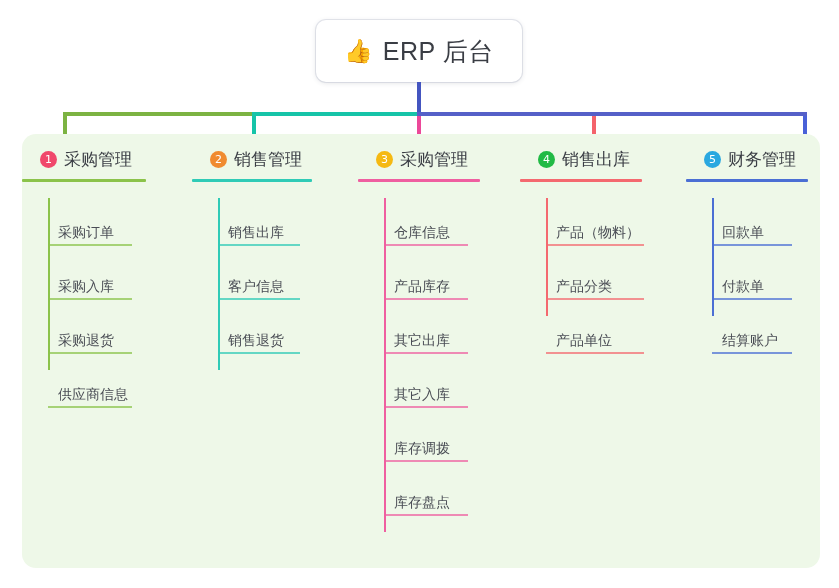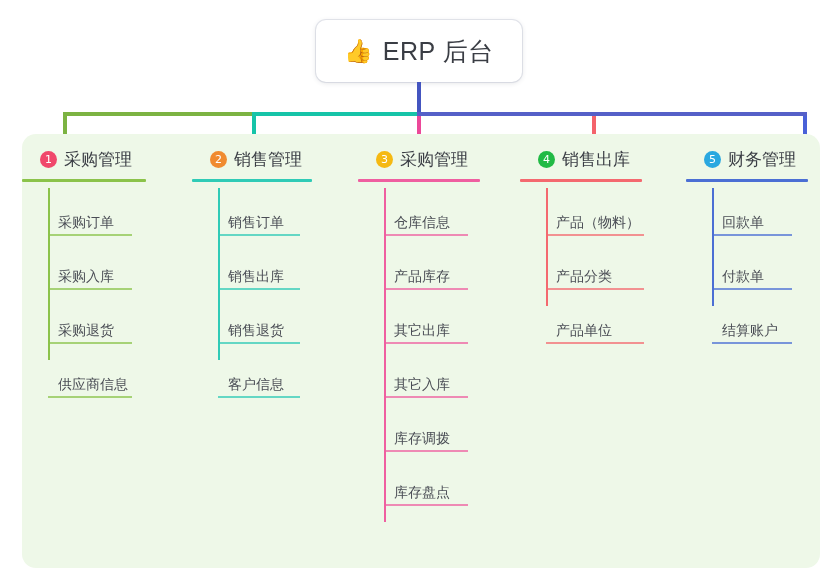--- a/index.html
+++ b/index.html
@@ -46,21 +46,21 @@
   .col{position:absolute;top:146px;}
   .col-head{display:flex;align-items:center;gap:7px;padding-left:18px;height:26px;}
   .badge{
     width:17px;height:17px;border-radius:50%;
     color:#fff;font-size:11px;line-height:17px;text-align:center;
     flex:0 0 auto;font-family:"DejaVu Sans",sans-serif;
   }
   .col-title{font-size:17px;color:#3a3d44;white-space:nowrap;}
   .col-rule{height:3px;margin-top:7px;border-radius:1px;}
 
-  .items{position:relative;margin-top:6px;}
+  .items{position:relative;margin-top:16px;}
   .spine{position:absolute;left:26px;top:0;width:2px;}
   .item{position:relative;height:54px;}
   .item-label{
     position:absolute;left:36px;bottom:10px;
     font-size:14px;color:#4a4d55;white-space:nowrap;
   }
   .item-rule{position:absolute;left:26px;bottom:6px;height:2px;}
 
   
   #col1{left:22px;width:170px;}
@@ -119,36 +119,32 @@
   </div>
 
   <div class="col" id="col2">
     <div class="col-head">
       <span class="badge" style="background: rgb(240, 139, 48);">2</span>
       <span class="col-title">销售管理</span>
     </div>
     <div class="col-rule" style="background: rgb(47, 203, 182); width: 120px;"></div>
     <div class="items">
       <div class="spine" style="background: rgb(47, 203, 182); height: 172px;"></div>
-    <div class="item">
-          <span class="item-label">销售订单</span>
-          <span class="item-rule" style="background: rgb(47, 203, 182); opacity: 0.72; width: 82px;"></span>
-        </div>
         <div class="item">
           <span class="item-label">销售出库</span>
           <span class="item-rule" style="background: rgb(47, 203, 182); opacity: 0.72; width: 82px;"></span>
         </div>
         <div class="item">
+          <span class="item-label">客户信息</span>
+          <span class="item-rule" style="background: rgb(47, 203, 182); opacity: 0.72; width: 82px;"></span>
+        </div>
+        <div class="item">
           <span class="item-label">销售退货</span>
           <span class="item-rule" style="background: rgb(47, 203, 182); opacity: 0.72; width: 82px;"></span>
         </div>
-        <div class="item">
-          <span class="item-label">客户信息</span>
-          <span class="item-rule" style="background: rgb(47, 203, 182); opacity: 0.72; width: 82px;"></span>
-        </div>
       </div>
   </div>
 
   <div class="col" id="col3">
     <div class="col-head">
       <span class="badge" style="background: rgb(245, 185, 18);">3</span>
       <span class="col-title">采购管理</span>
     </div>
     <div class="col-rule" style="background: rgb(239, 95, 160); width: 122px;"></div>
     <div class="items">

